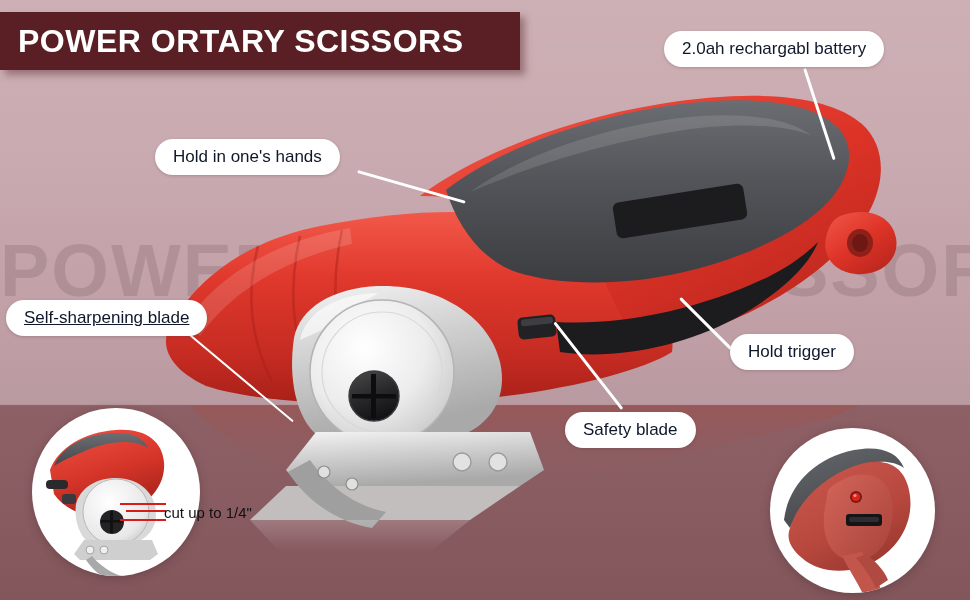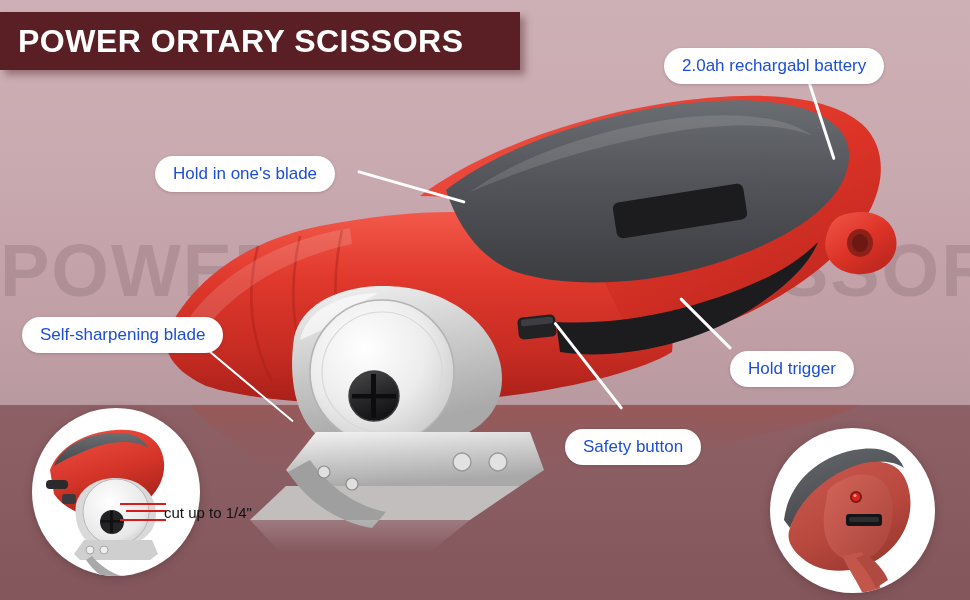--- a/index.html
+++ b/index.html
@@ -29,27 +29,26 @@
   .banner-text{
     color:#fff;font-size:32px;font-weight:700;letter-spacing:.5px;
     padding-left:18px;white-space:nowrap;
   }
 
   
   .pill{
     position:absolute;background:#fff;border-radius:22px;
     height:36px;display:flex;align-items:center;justify-content:center;
     padding:0 18px;box-sizing:border-box;
-    font-size:17px;color:#1d4ed8;white-space:nowrap;
+    font-size:17px;color:#0f172a;white-space:nowrap;
     box-shadow:0 1px 3px rgba(80,50,55,.25);
-    margin-top:17px;
   }
   .p-battery{left:664px;top:31px;}
   .p-hold{left:155px;top:139px;}
-  .p-blade{left:22px;top:300px;}
+  .p-blade{left:6px;top:300px;text-decoration:underline;}
   .p-trigger{left:730px;top:334px;}
   .p-safety{left:565px;top:412px;}
 
   
   .lead{position:absolute;background:#fff;transform-origin:0 0;height:3px;border-radius:2px;}
   .lead.thin{height:2px;}
 
   
   .art{position:absolute;left:0;top:0;width:970px;height:600px;pointer-events:none;}
 
@@ -208,30 +207,30 @@
   <div class="lead" style="left:806px;top:68px;width:96px;transform:rotate(72deg);"></div>
   <div class="lead" style="left:358px;top:170px;width:112px;transform:rotate(16deg);"></div>
   <div class="lead thin" style="left:188px;top:332px;width:138px;transform:rotate(40deg);"></div>
   <div class="lead" style="left:730px;top:350px;width:72px;transform:rotate(-135deg);"></div>
   <div class="lead" style="left:621px;top:410px;width:110px;transform:rotate(-128deg);"></div>
 
   <div class="pill p-battery">
     <span>2.0ah rechargabl battery</span>
   </div>
   <div class="pill p-hold">
-    <span>Hold in one's blade</span>
+    <span>Hold in one's hands</span>
   </div>
   <div class="pill p-blade">
     <span>Self-sharpening blade</span>
   </div>
   <div class="pill p-trigger">
     <span>Hold trigger</span>
   </div>
   <div class="pill p-safety">
-    <span>Safety button</span>
+    <span>Safety blade</span>
   </div>
 
   <div class="inset inset-left">
     <svg width="168" height="168" viewBox="0 0 168 168">
       <defs>
         <linearGradient id="iRed" x1="0" y1="0" x2="0.4" y2="1">
           <stop offset="0%" stop-color="#ef5244"></stop>
           <stop offset="60%" stop-color="#d43428"></stop>
           <stop offset="100%" stop-color="#a8231b"></stop>
         </linearGradient>

